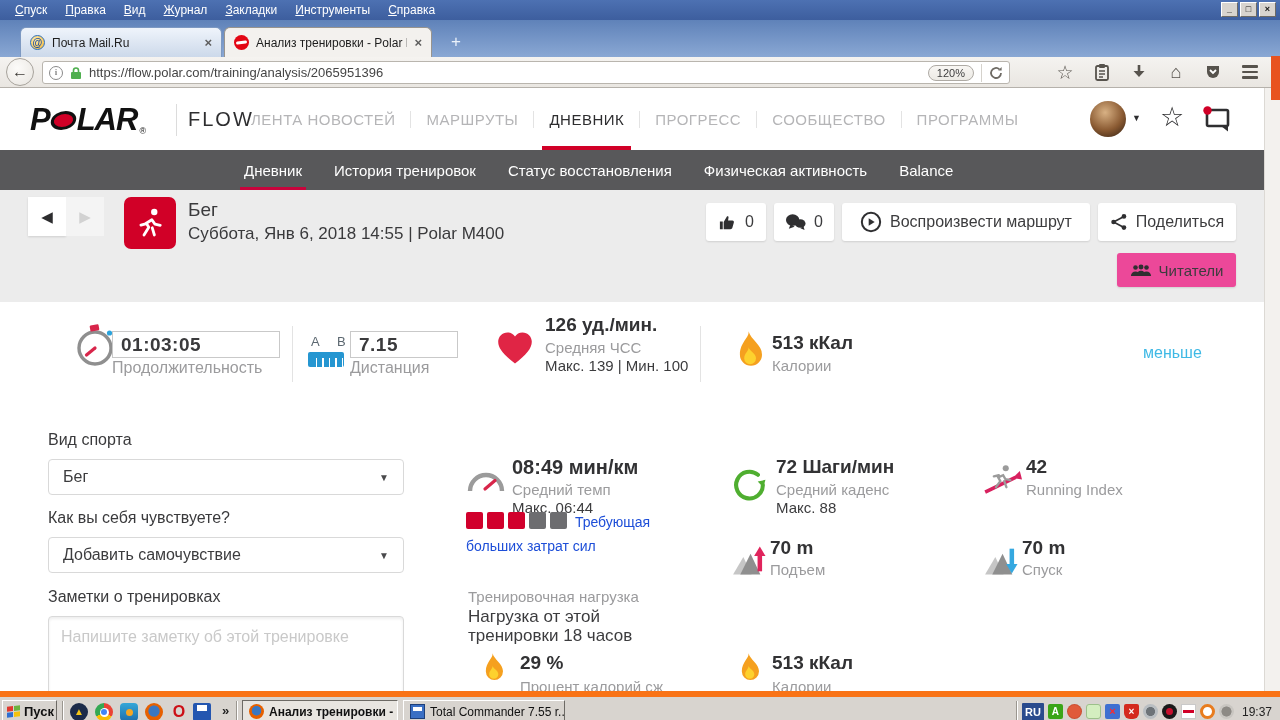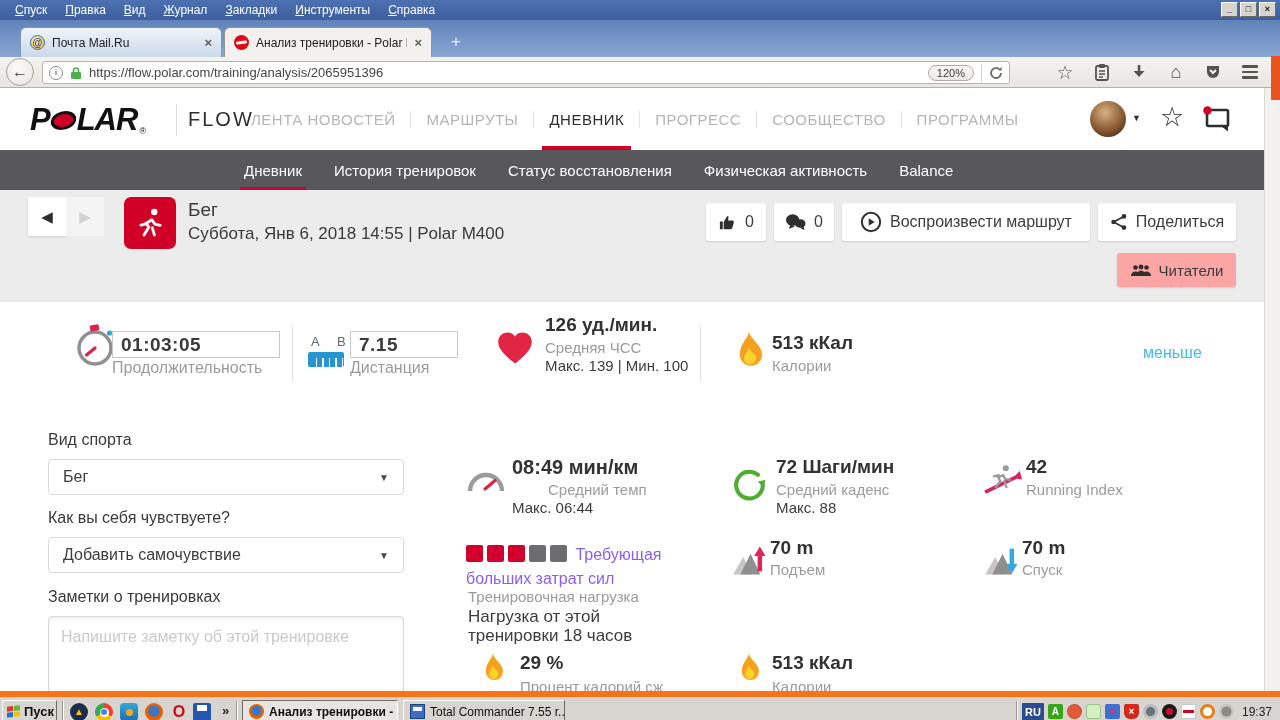--- a/index.html
+++ b/index.html
@@ -87,21 +87,21 @@
   .pbtn.prev { background:#fff; color:#2d2d2f; box-shadow:0 1px 2px rgba(0,0,0,.12);}
   .pbtn.next { background:#f4f4f4; color:#d2d2d2;}
   .sport-badge { position:absolute; left:124px; top:197px; width:52px; height:52px; background:#d10027;
     border-radius:7px; display:flex; align-items:center; justify-content:center;}
   .sport-title { position:absolute; left:188px; top:199px; font-size:19px; color:#3a3a3c;}
   .sport-date { position:absolute; left:188px; top:224px; font-size:17px; color:#3a3a3c;}
 
   .act-btn { position:absolute; top:203px; height:38px; background:#fff; border-radius:3px;
     box-shadow:0 1px 2px rgba(0,0,0,.12); display:flex; align-items:center; justify-content:center; gap:8px;
     font-size:16px; color:#3c3c3e;}
-  .readers-btn { position:absolute; left:1117px; top:253px; width:119px; height:34px; background:#fca5a5; border-radius:3px;
+  .readers-btn { position:absolute; left:1117px; top:253px; width:119px; height:34px; background:#ec4899; border-radius:3px;
     box-shadow:0 1px 2px rgba(0,0,0,.12); display:flex; align-items:center; justify-content:center; gap:7px;
     font-size:15px; color:#3c3c3e;}
 
   .sum-input { position:absolute; height:27px; border:1px solid #c9c9c9; background:#fff; font-family:"Liberation Sans",sans-serif;
     font-size:19px; font-weight:bold; color:#3a3a3c; padding:0 8px; letter-spacing:.5px;}
   .sum-label { position:absolute; font-size:16px; color:#9b9b9d;}
   .vdiv { position:absolute; width:1px; height:56px; background:#e3e3e3; top:326px;}
   .stat-val { position:absolute; font-size:19px; font-weight:bold; color:#323234;}
   .stat-lab { position:absolute; font-size:15px; color:#9b9b9d;}
   .stat-sub { position:absolute; font-size:15px; color:#3c3c3e;}
@@ -114,21 +114,21 @@
   .selectbox { position:absolute; left:48px; width:356px; height:36px; background:#fff; border:1px solid #d9d9d9;
     border-radius:4px; display:flex; align-items:center; padding:0 14px; font-size:16px; color:#3c3c3e;}
   .selectbox .sel-caret { margin-left:auto; font-size:10px; color:#4a4a4c;}
   .notes-area { position:absolute; left:48px; top:616px; width:356px; height:110px; border:1px solid #d9d9d9;
     border-radius:4px; background:#fff; resize:none; padding:11px 12px; font-family:"Liberation Sans",sans-serif;
     font-size:16px; box-shadow:inset 0 2px 3px rgba(0,0,0,.07);}
   .notes-area::placeholder { color:#c9c9c9;}
 
   .load-sq { display:inline-block; width:17px; height:17px; border-radius:2px; background:#6d6d70; margin-right:4px; vertical-align:-2px;}
   .load-sq.filled { background:#d1002c;}
-  .load-wrap { position:absolute; left:466px; top:543px; width:218px; font-size:16px; color:#8b5cf6; line-height:24px;}
+  .load-wrap { position:absolute; left:466px; top:510px; width:218px; font-size:14px; color:#1d4ed8; line-height:24px;}
   .load-cap { position:absolute; left:468px; top:588px; font-size:15px; color:#9b9b9d;}
   .load-det { position:absolute; left:468px; top:607px; width:210px; font-size:17px; color:#3c3c3e; line-height:19px;}
 
   
   .pg-scroll { position:absolute; left:1264px; top:88px; width:16px; height:603px; background:#f3f1ee; border-left:1px solid #dcd9d4; z-index:30;}
   .pg-orange { position:absolute; left:1271px; top:56px; width:9px; height:44px; background:#e8531f; z-index:41;}
   .pg-up { position:absolute; left:1264px; top:100px; width:16px; height:16px; background:#f0eeea; border:1px solid #c9c5bf;
     font-size:8px; color:#55524d; text-align:center; line-height:14px;}
   .pg-thumb { position:absolute; left:1265px; top:117px; width:14px; height:110px; background:#dad6d1; border:1px solid #a8a39c; border-radius:1px;}
 
@@ -381,21 +381,21 @@
     <span class="sel-caret">▼</span>
   </div>
   <div class="form-label" style="left:48px;top:588px;">Заметки о тренировках</div>
   <textarea class="notes-area" placeholder="Напишите заметку об этой тренировке" style=""></textarea>
 
   <svg class="abs" style="left:466px;top:468px;" width="40" height="26" viewBox="0 0 40 24">
       <path d="M4 22a16 16 0 0 1 32 0" fill="none" stroke="#9b9b9b" stroke-width="4.4"></path>
       <path d="M19 20l10-8.5" stroke="#d8254a" stroke-width="3.2" stroke-linecap="round"></path>
     </svg>
   <div class="stat-val" style="left:512px;top:456px;font-size:20px;">08:49 мин/км</div>
-  <div class="stat-lab" style="left:512px;top:481px;margin-left:36px;">Средний темп</div>
+  <div class="stat-lab" style="left:512px;top:481px;">Средний темп</div>
   <div class="stat-sub" style="left:512px;top:499px;">Макс. 06:44</div>
 
   <div class="load-wrap">
     <span class="load-sq filled"></span><span class="load-sq filled"></span><span class="load-sq filled"></span><span class="load-sq"></span><span class="load-sq"></span>
     <span>Требующая больших затрат сил</span>
   </div>
   <div class="load-cap">Тренировочная нагрузка</div>
   <div class="load-det">Нагрузка от этой тренировки 18 часов</div>
 
   <svg class="abs" style="left:482px;top:652px;" width="21" height="33" viewBox="0 0 22 34">

